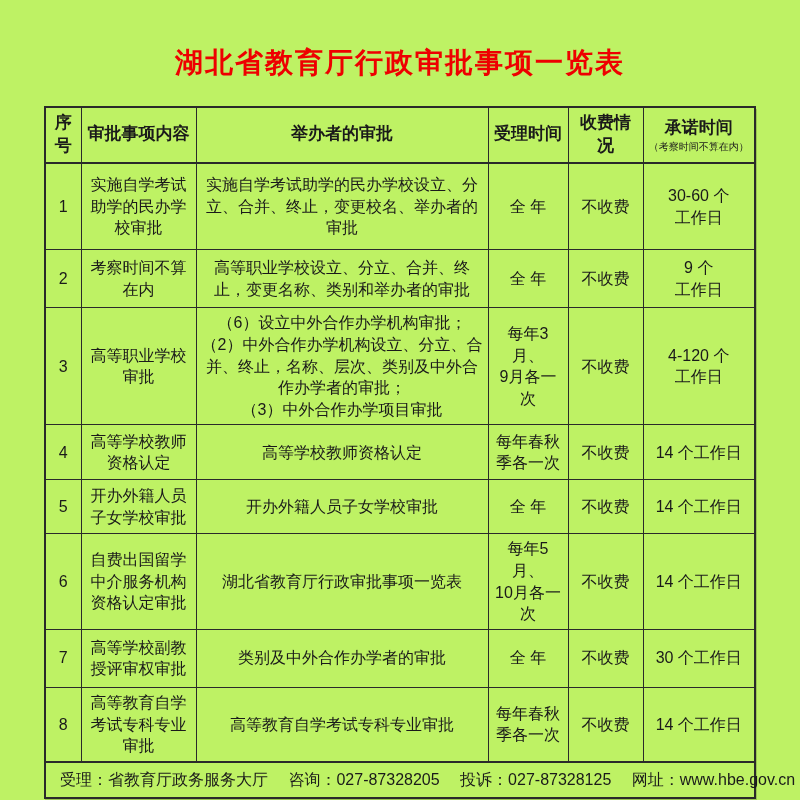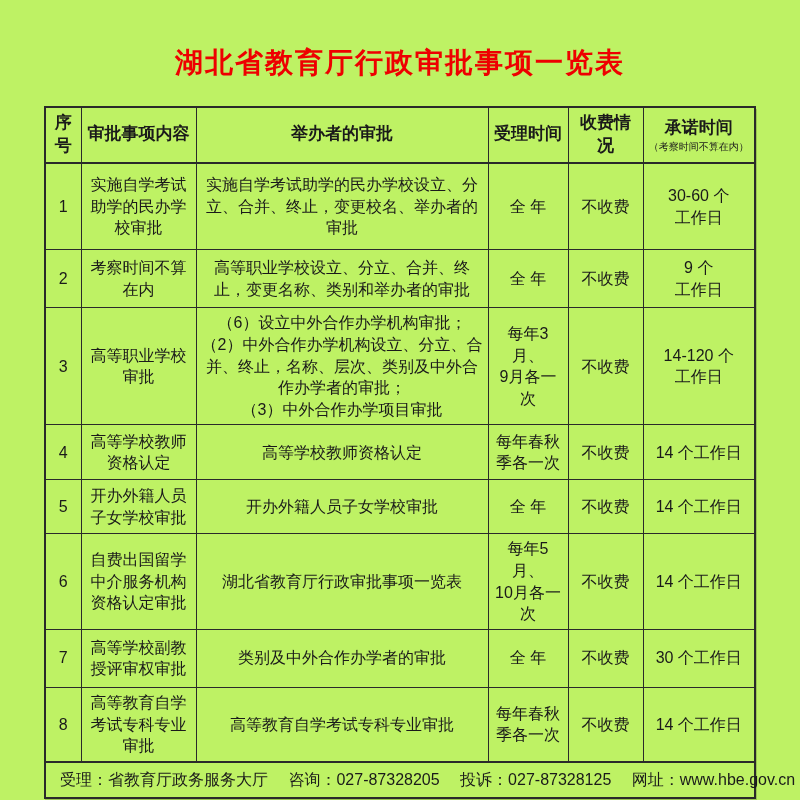--- a/index.html
+++ b/index.html
@@ -130,21 +130,21 @@
         <tr>
           <td class="col-no">3</td>
           <td class="col-name">高等职业学校审批</td>
           <td class="col-content">（6）设立中外合作办学机构审批；
 （2）中外合作办学机构设立、分立、合并、终止，名称、层次、类别及中外合作办学者的审批；
 （3）中外合作办学项目审批</td>
           <td class="col-time">每年3月、
 9月各一
 次</td>
           <td class="col-fee">不收费</td>
-          <td class="col-promise">14-120 个
+          <td class="col-promise">4-120 个
 工作日</td>
         </tr>
         <tr>
           <td class="col-no">4</td>
           <td class="col-name">高等学校教师资格认定</td>
           <td class="col-content">高等学校教师资格认定</td>
           <td class="col-time">每年春秋
 季各一次</td>
           <td class="col-fee">不收费</td>
           <td class="col-promise">14 个工作日</td>

